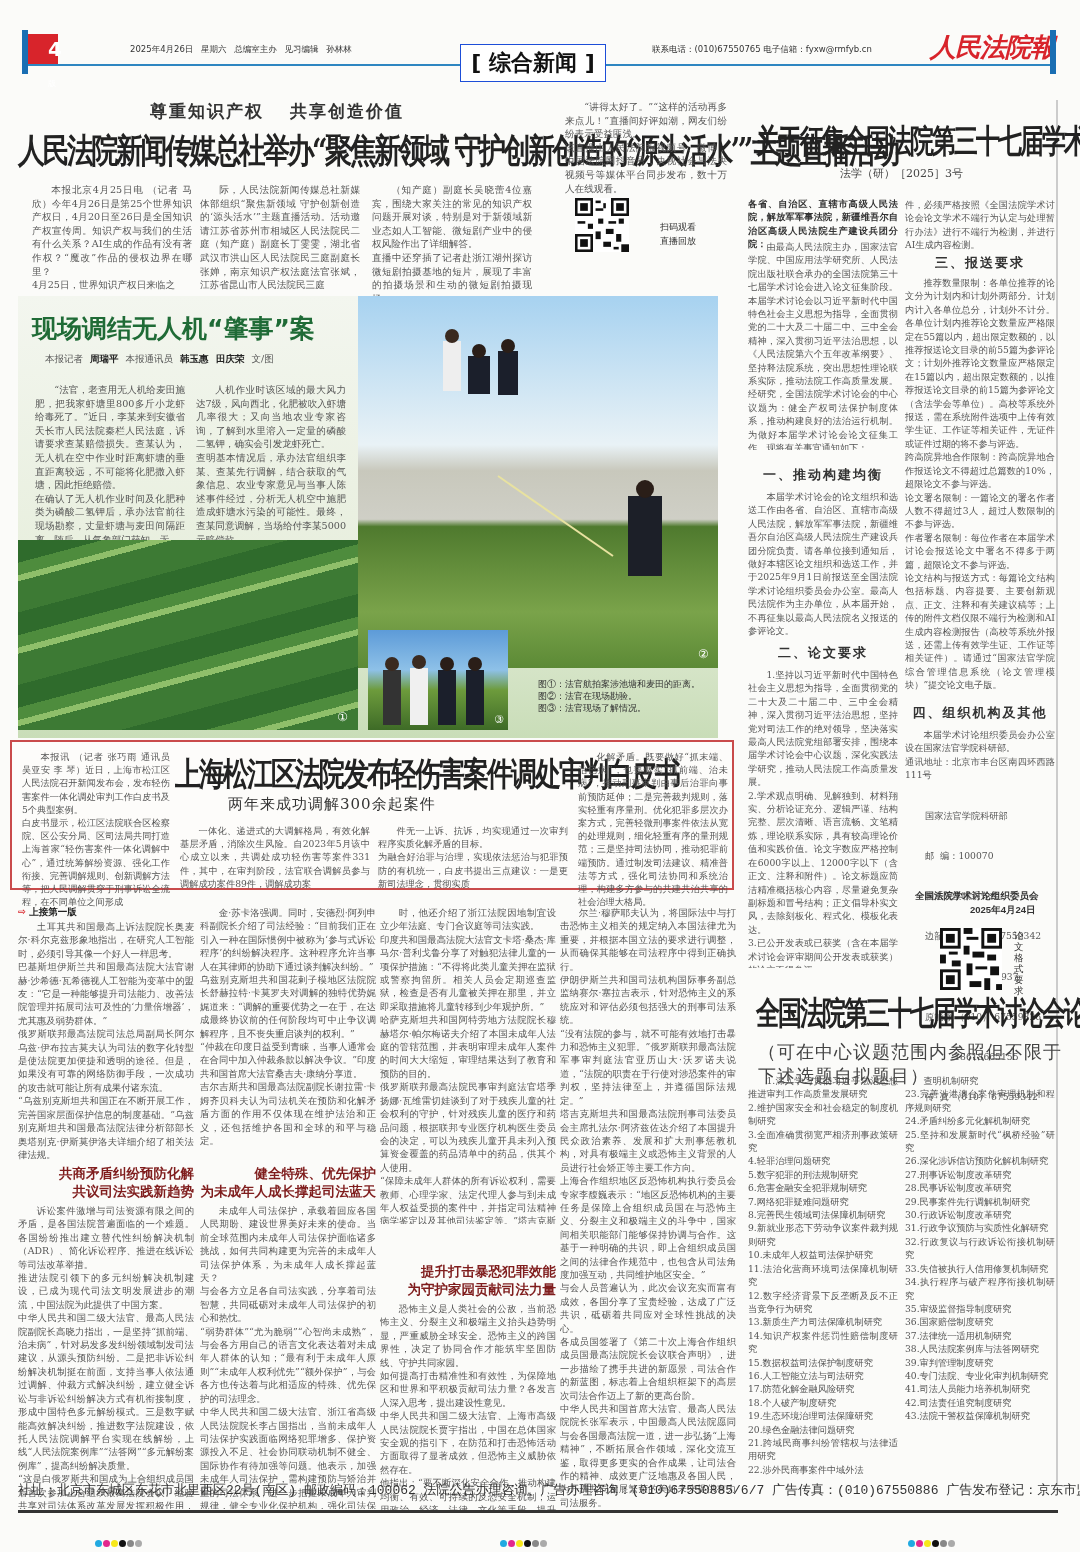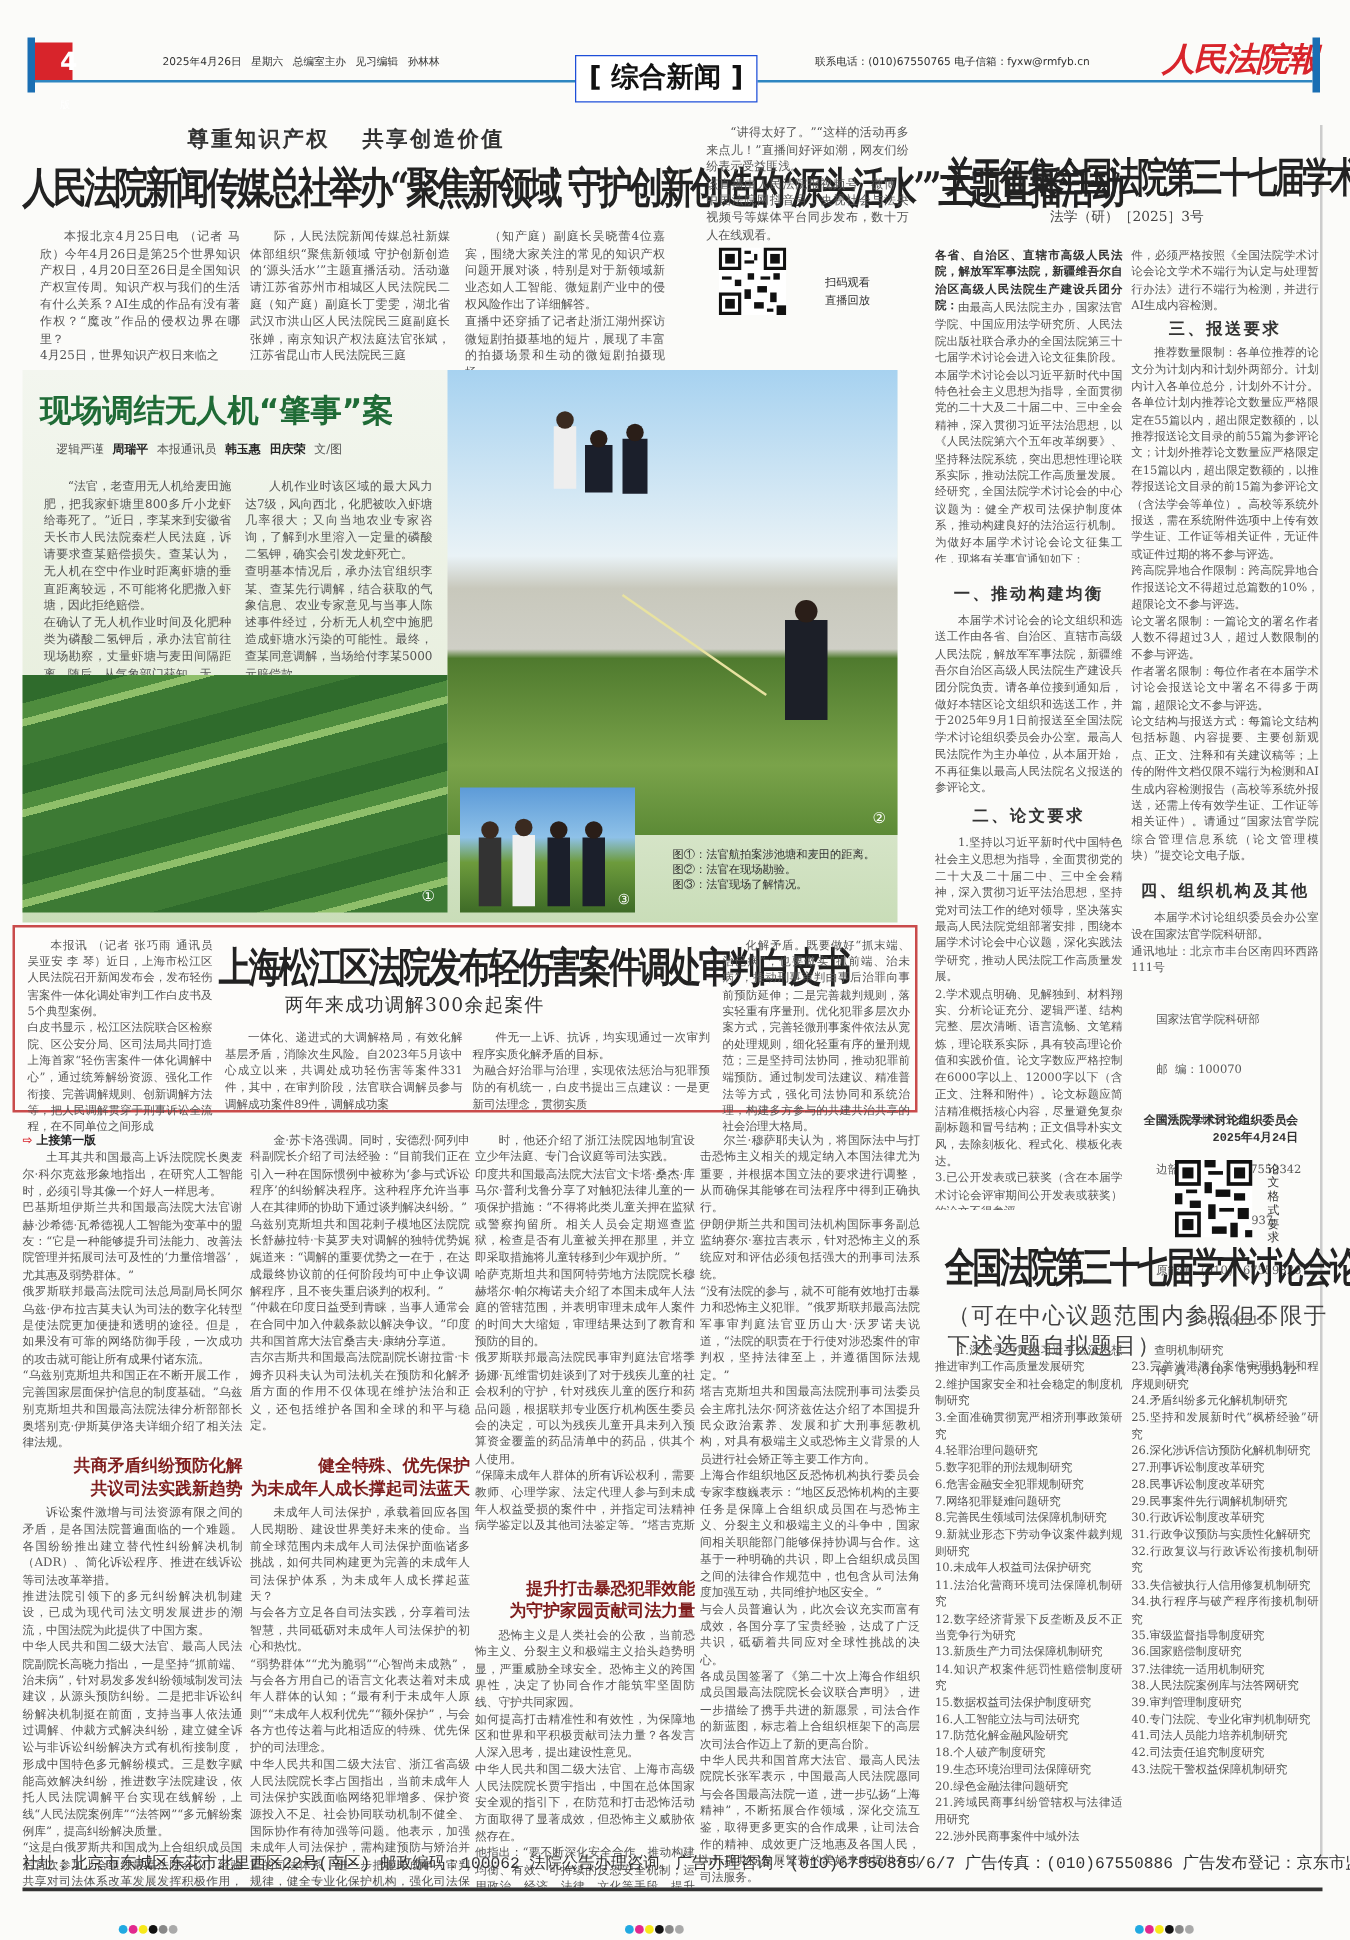--- a/index.html
+++ b/index.html
@@ -1,19 +1,19 @@
 <!DOCTYPE html>
 <html><head>
 <meta charset="utf-8">
 <style>
 *{box-sizing:border-box;margin:0;padding:0}
 body{width:1080px;height:1552px;background:#fbfbf9;font-family:"DejaVu Serif",serif;color:#444;position:relative;overflow:hidden}
 .abs{position:absolute}
 .txt{font-size:9.6px;line-height:13.6px;color:#555;text-align:justify;text-indent:2em;white-space:pre-wrap}
-.sans{font-family:Liberation Mono, monospace}
+.sans{font-family:Liberation Sans, sans-serif}
 
 #masthead-bar{left:22px;top:30px;width:6px;height:44px;background:#1a6eb3}
 #masthead-bar-r{left:1050px;top:30px;width:6px;height:44px;background:#1a6eb3}
 #page-badge{left:28px;top:34px;width:30px;height:30px;background:#d8242b;color:#fff;font-family:"DejaVu Sans",sans-serif;font-size:20px;font-weight:bold;padding-left:20px;line-height:30px}
 #page-badge small{font-size:8px;font-weight:normal}
 #rule-top{left:28px;top:64px;width:1022px;height:2px;background:#2e86c1}
 #hdr-date{left:130px;top:44px;font-size:8.5px;color:#333;font-family:"DejaVu Sans",sans-serif;word-spacing:5px}
 #section-box{left:460px;top:44px;width:146px;height:38px;border:1px solid #1d4ed8;background:#fff;font-family:"DejaVu Sans",sans-serif;font-weight:bold;font-size:22px;color:#111;text-align:center;line-height:36px}
 #hdr-contact{left:652px;top:44px;font-size:8.5px;color:#333;font-family:"DejaVu Sans",sans-serif}
 #logo{left:930px;top:30px;font-size:26px;color:#d8242b;font-family:"DejaVu Serif",serif;font-style:italic;font-weight:bold;letter-spacing:-1px}
@@ -103,21 +103,21 @@
       <rect x="15" y="19" width="2" height="1"></rect>
   </g>
 </svg>
 <div class="abs" id="qr1-cap">
     <div>扫码观看</div>
     <div>直播回放</div>
   </div>
 
 <div class="abs" id="feat-bg"></div>
 <div class="abs" id="feat-title">现场调结无人机“肇事”案</div>
-<div class="abs" id="feat-byline"><span>逻辑严谨</span> <b>周瑞平</b> <span>本报通讯员</span> <b>韩玉惠  田庆荣</b> <span>文/图</span></div>
+<div class="abs" id="feat-byline"><span>本报记者</span> <b>周瑞平</b> <span>本报通讯员</span> <b>韩玉惠  田庆荣</b> <span>文/图</span></div>
 <div class="abs txt fc" style="left:35px">“法官，老查用无人机给麦田施肥，把我家虾塘里800多斤小龙虾给毒死了。”近日，李某来到安徽省天长市人民法院秦栏人民法庭，诉请要求查某赔偿损失。查某认为，无人机在空中作业时距离虾塘的垂直距离较远，不可能将化肥撒入虾塘，因此拒绝赔偿。
 在确认了无人机作业时间及化肥种类为磷酸二氢钾后，承办法官前往现场勘察，丈量虾塘与麦田间隔距离。随后，从气象部门获知，无</div>
 <div class="abs txt fc" style="left:196px">人机作业时该区域的最大风力达7级，风向西北，化肥被吹入虾塘几率很大；又向当地农业专家咨询，了解到水里溶入一定量的磷酸二氢钾，确实会引发龙虾死亡。
 查明基本情况后，承办法官组织李某、查某先行调解，结合获取的气象信息、农业专家意见与当事人陈述事件经过，分析无人机空中施肥造成虾塘水污染的可能性。最终，查某同意调解，当场给付李某5000元赔偿款。</div>
 <div class="abs" id="photo-main">
   <svg width="360" height="372" viewBox="0 0 360 372">
     <rect x="85" y="45" width="18" height="50" fill="#eee"></rect>
       <circle cx="94" cy="40" r="7" fill="#3a2a20"></circle>
     <rect x="110" y="60" width="22" height="38" fill="#1b1f2b"></rect>
       <circle cx="121" cy="55" r="7" fill="#2a1e18"></circle>

